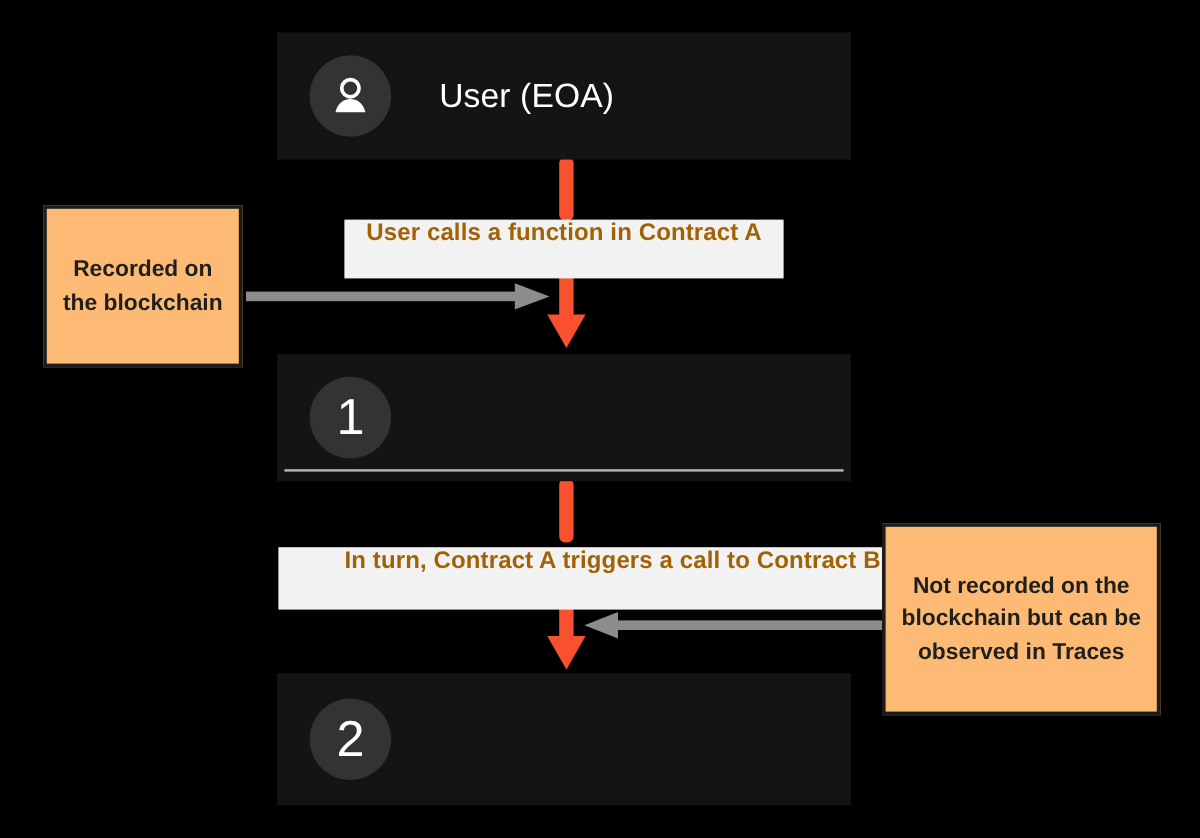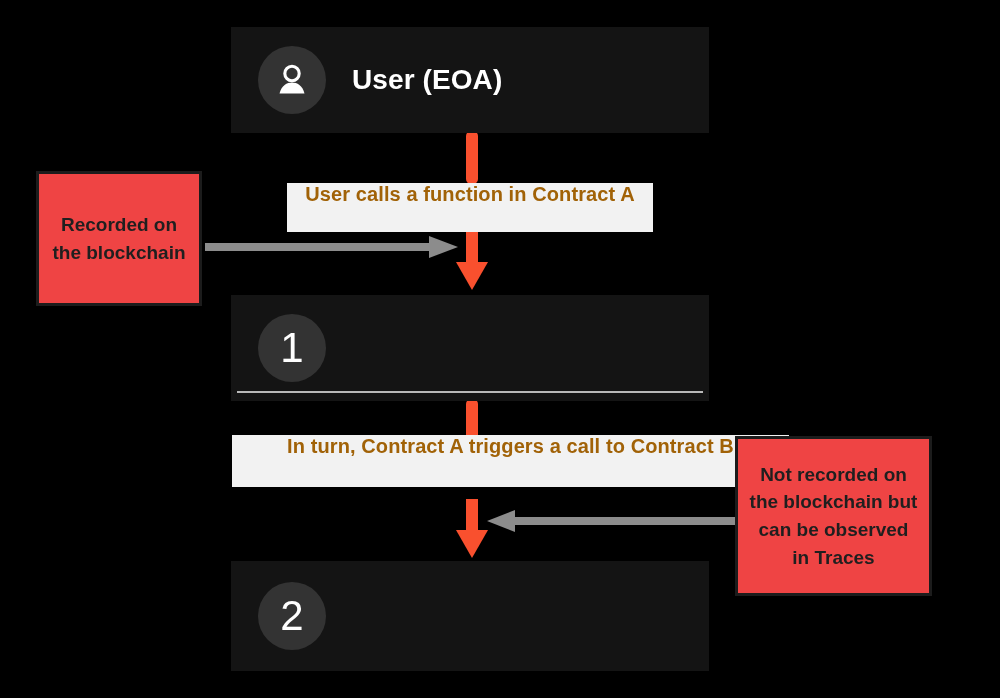--- a/index.html
+++ b/index.html
@@ -52,22 +52,22 @@
     font-size: 42px;
     font-weight: 400;
     line-height: 1;
     letter-spacing: 0;
   }
   .node-circle svg { display: block; }
 
   .node-label {
     color: #ffffff;
     font-size: 28px;
-    font-weight: 700;
-    margin-left: 26px;
+    font-weight: 400;
+    margin-left: 40px;
     letter-spacing: 0.1px;
     white-space: nowrap;
   }
 
   
   .caption-chip {
     position: absolute;
     background: #f2f2f2;
     display: flex;
     align-items: flex-start;
@@ -75,21 +75,21 @@
     color: #a16207;
     font-size: 20px;
     font-weight: 700;
     white-space: nowrap;
     letter-spacing: 0.1px;
   }
 
   
   .annotation-box {
     position: absolute;
-    background: #ef4444;
+    background: #fdba74;
     border: 3px solid #1c1c1c;
     display: flex;
     align-items: center;
     justify-content: center;
     text-align: center;
     padding: 8px 10px;
   }
   .annotation-text {
     color: #1f1f1f;
     font-size: 19px;
@@ -151,25 +151,25 @@
   <div class="node-box" style="left:231px; top:561px; width:478px; height:110px;">
     <div class="node-circle">
       <span class="num">2</span>
     </div>
   </div>
 
   <div class="caption-chip" style="left:287px; top:183px; width:366px; height:49px;">
     <span>User calls a function in Contract A</span>
   </div>
 
-  <div class="caption-chip" style="left:232px; top:435px; width:557px; height:52px;">
+  <div class="caption-chip" style="left:232px; top:456px; width:557px; height:52px;">
     <span>In turn, Contract A triggers a call to Contract B</span>
   </div>
 
   <div class="annotation-box" style="left:36px; top:171px; width:166px; height:135px;">
     <div class="annotation-text">Recorded on the blockchain</div>
   </div>
 
-  <div class="annotation-box" style="left:735px; top:436px; width:197px; height:160px;">
+  <div class="annotation-box" style="left:735px; top:436px; width:232px; height:160px;">
     <div class="annotation-text">Not recorded on the blockchain but can be observed in Traces</div>
   </div>
 
 </div>
 
 </body></html>

